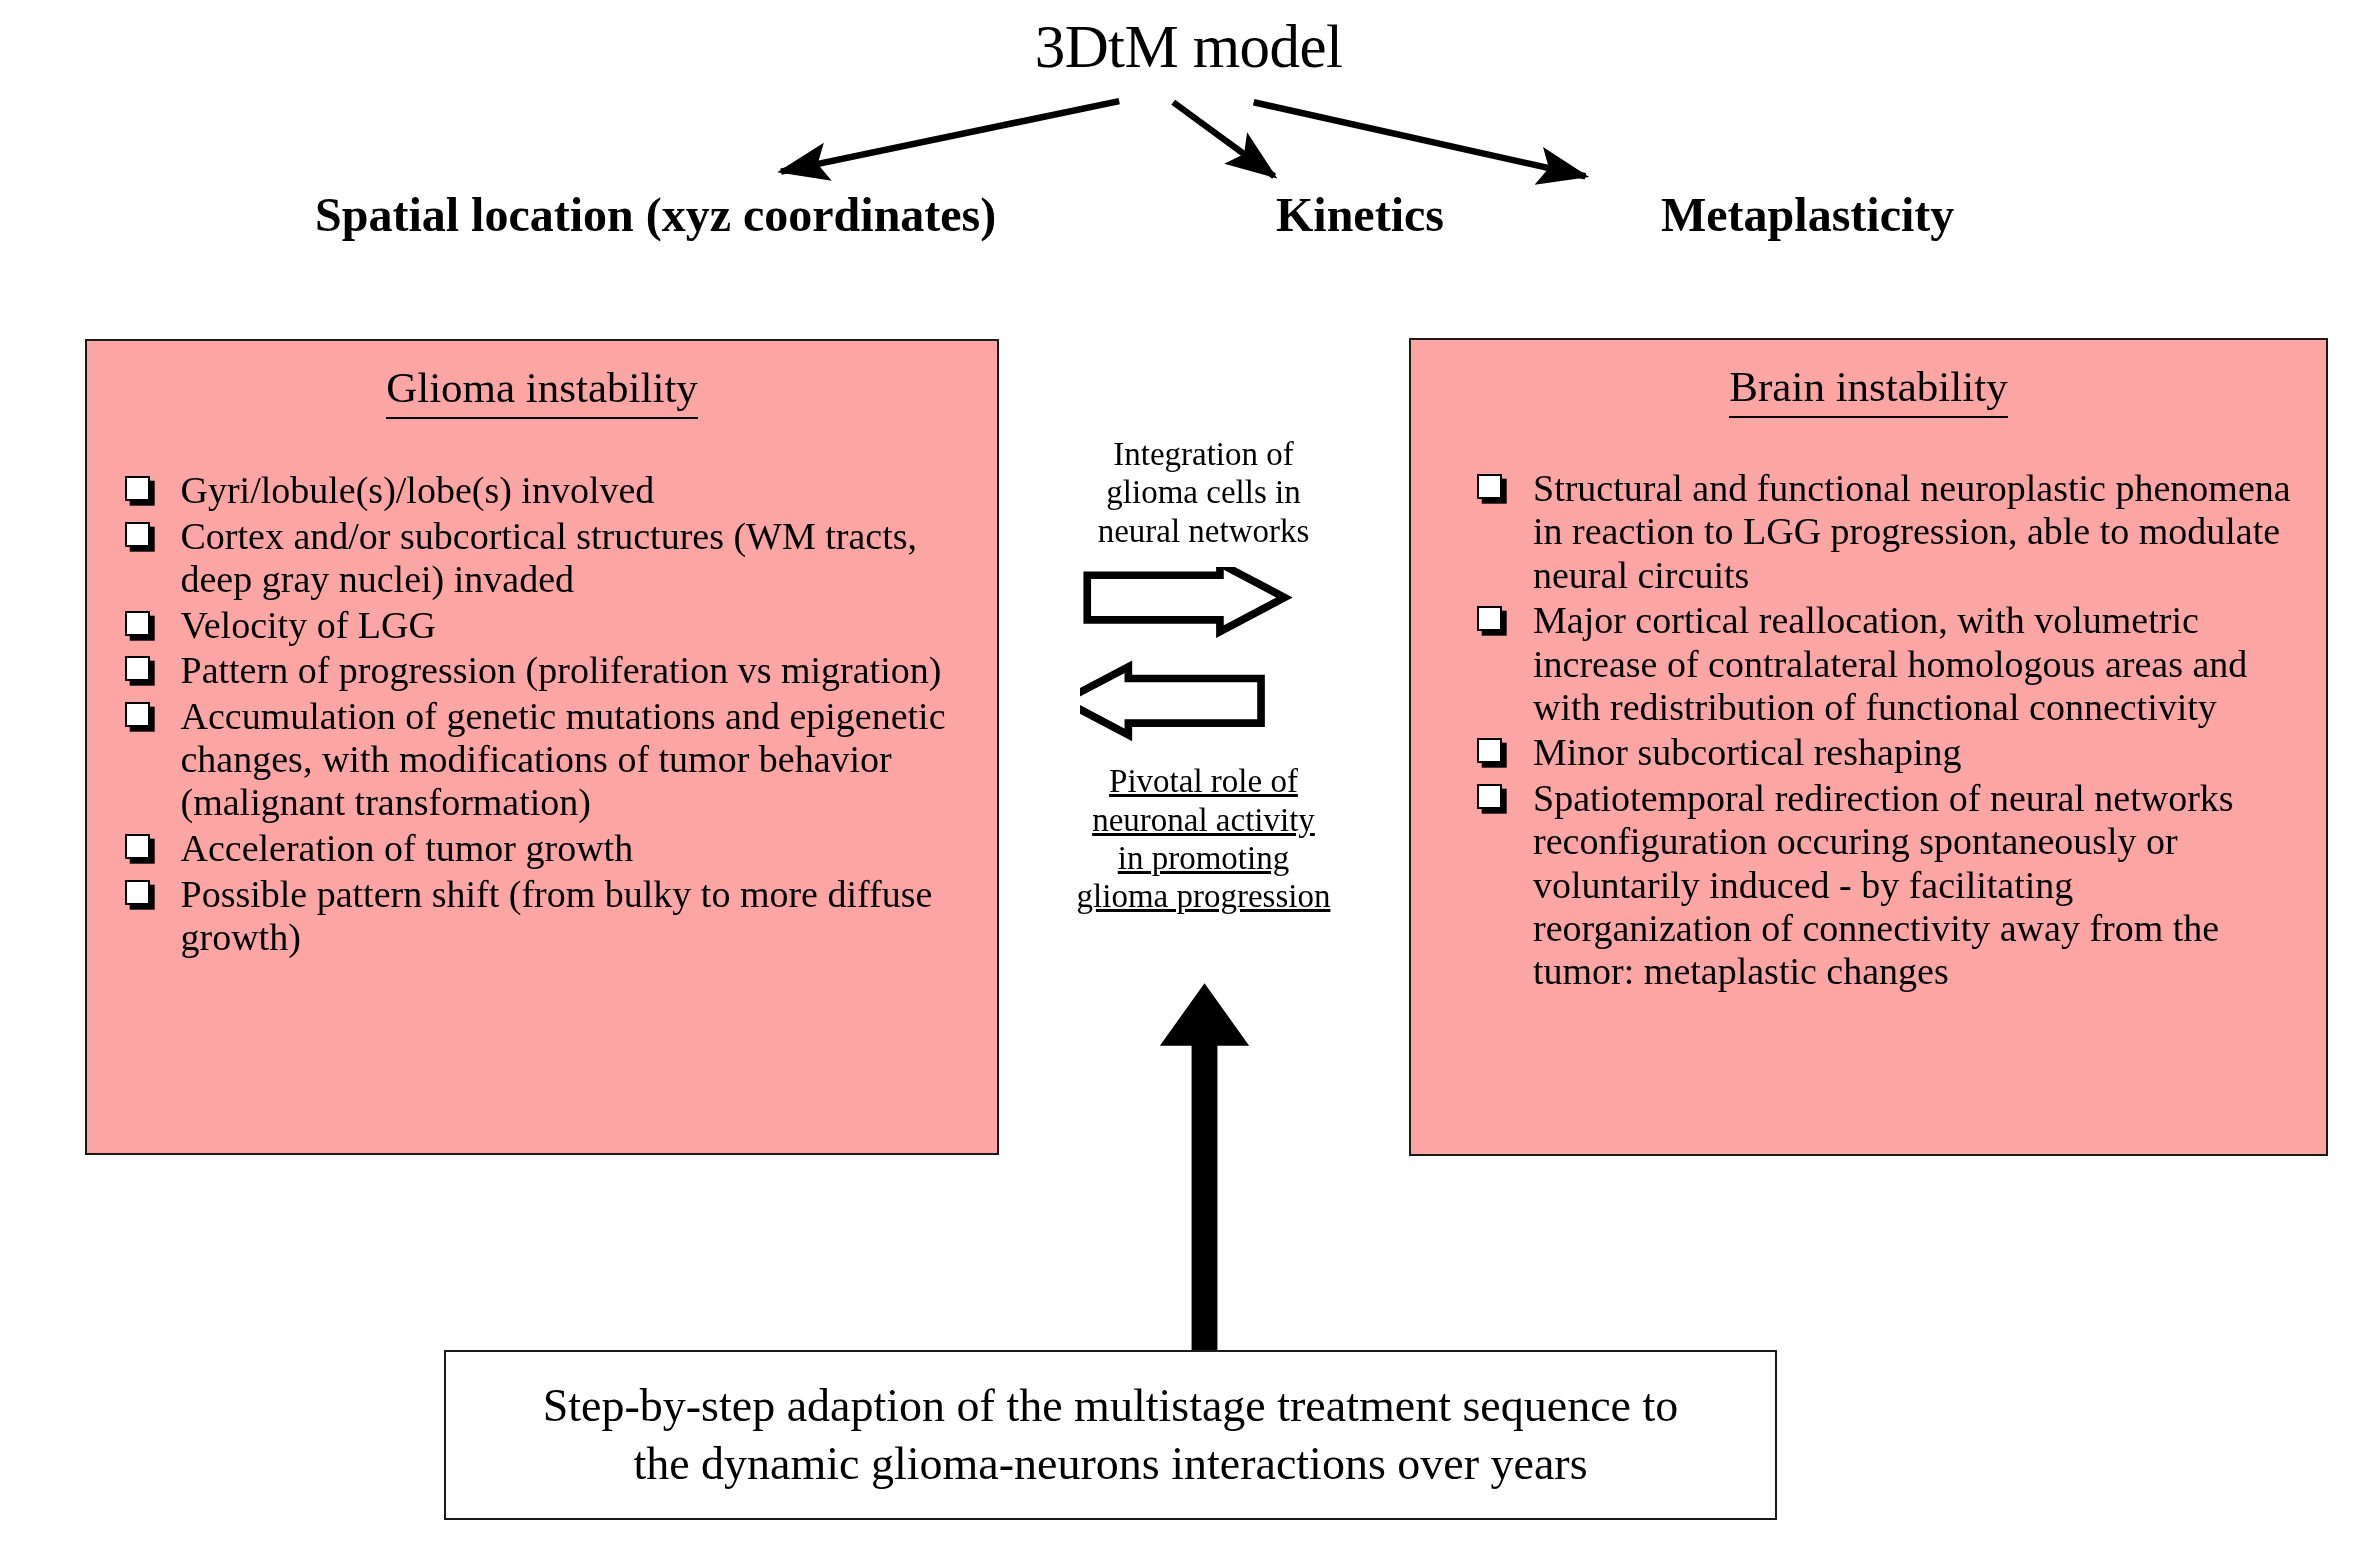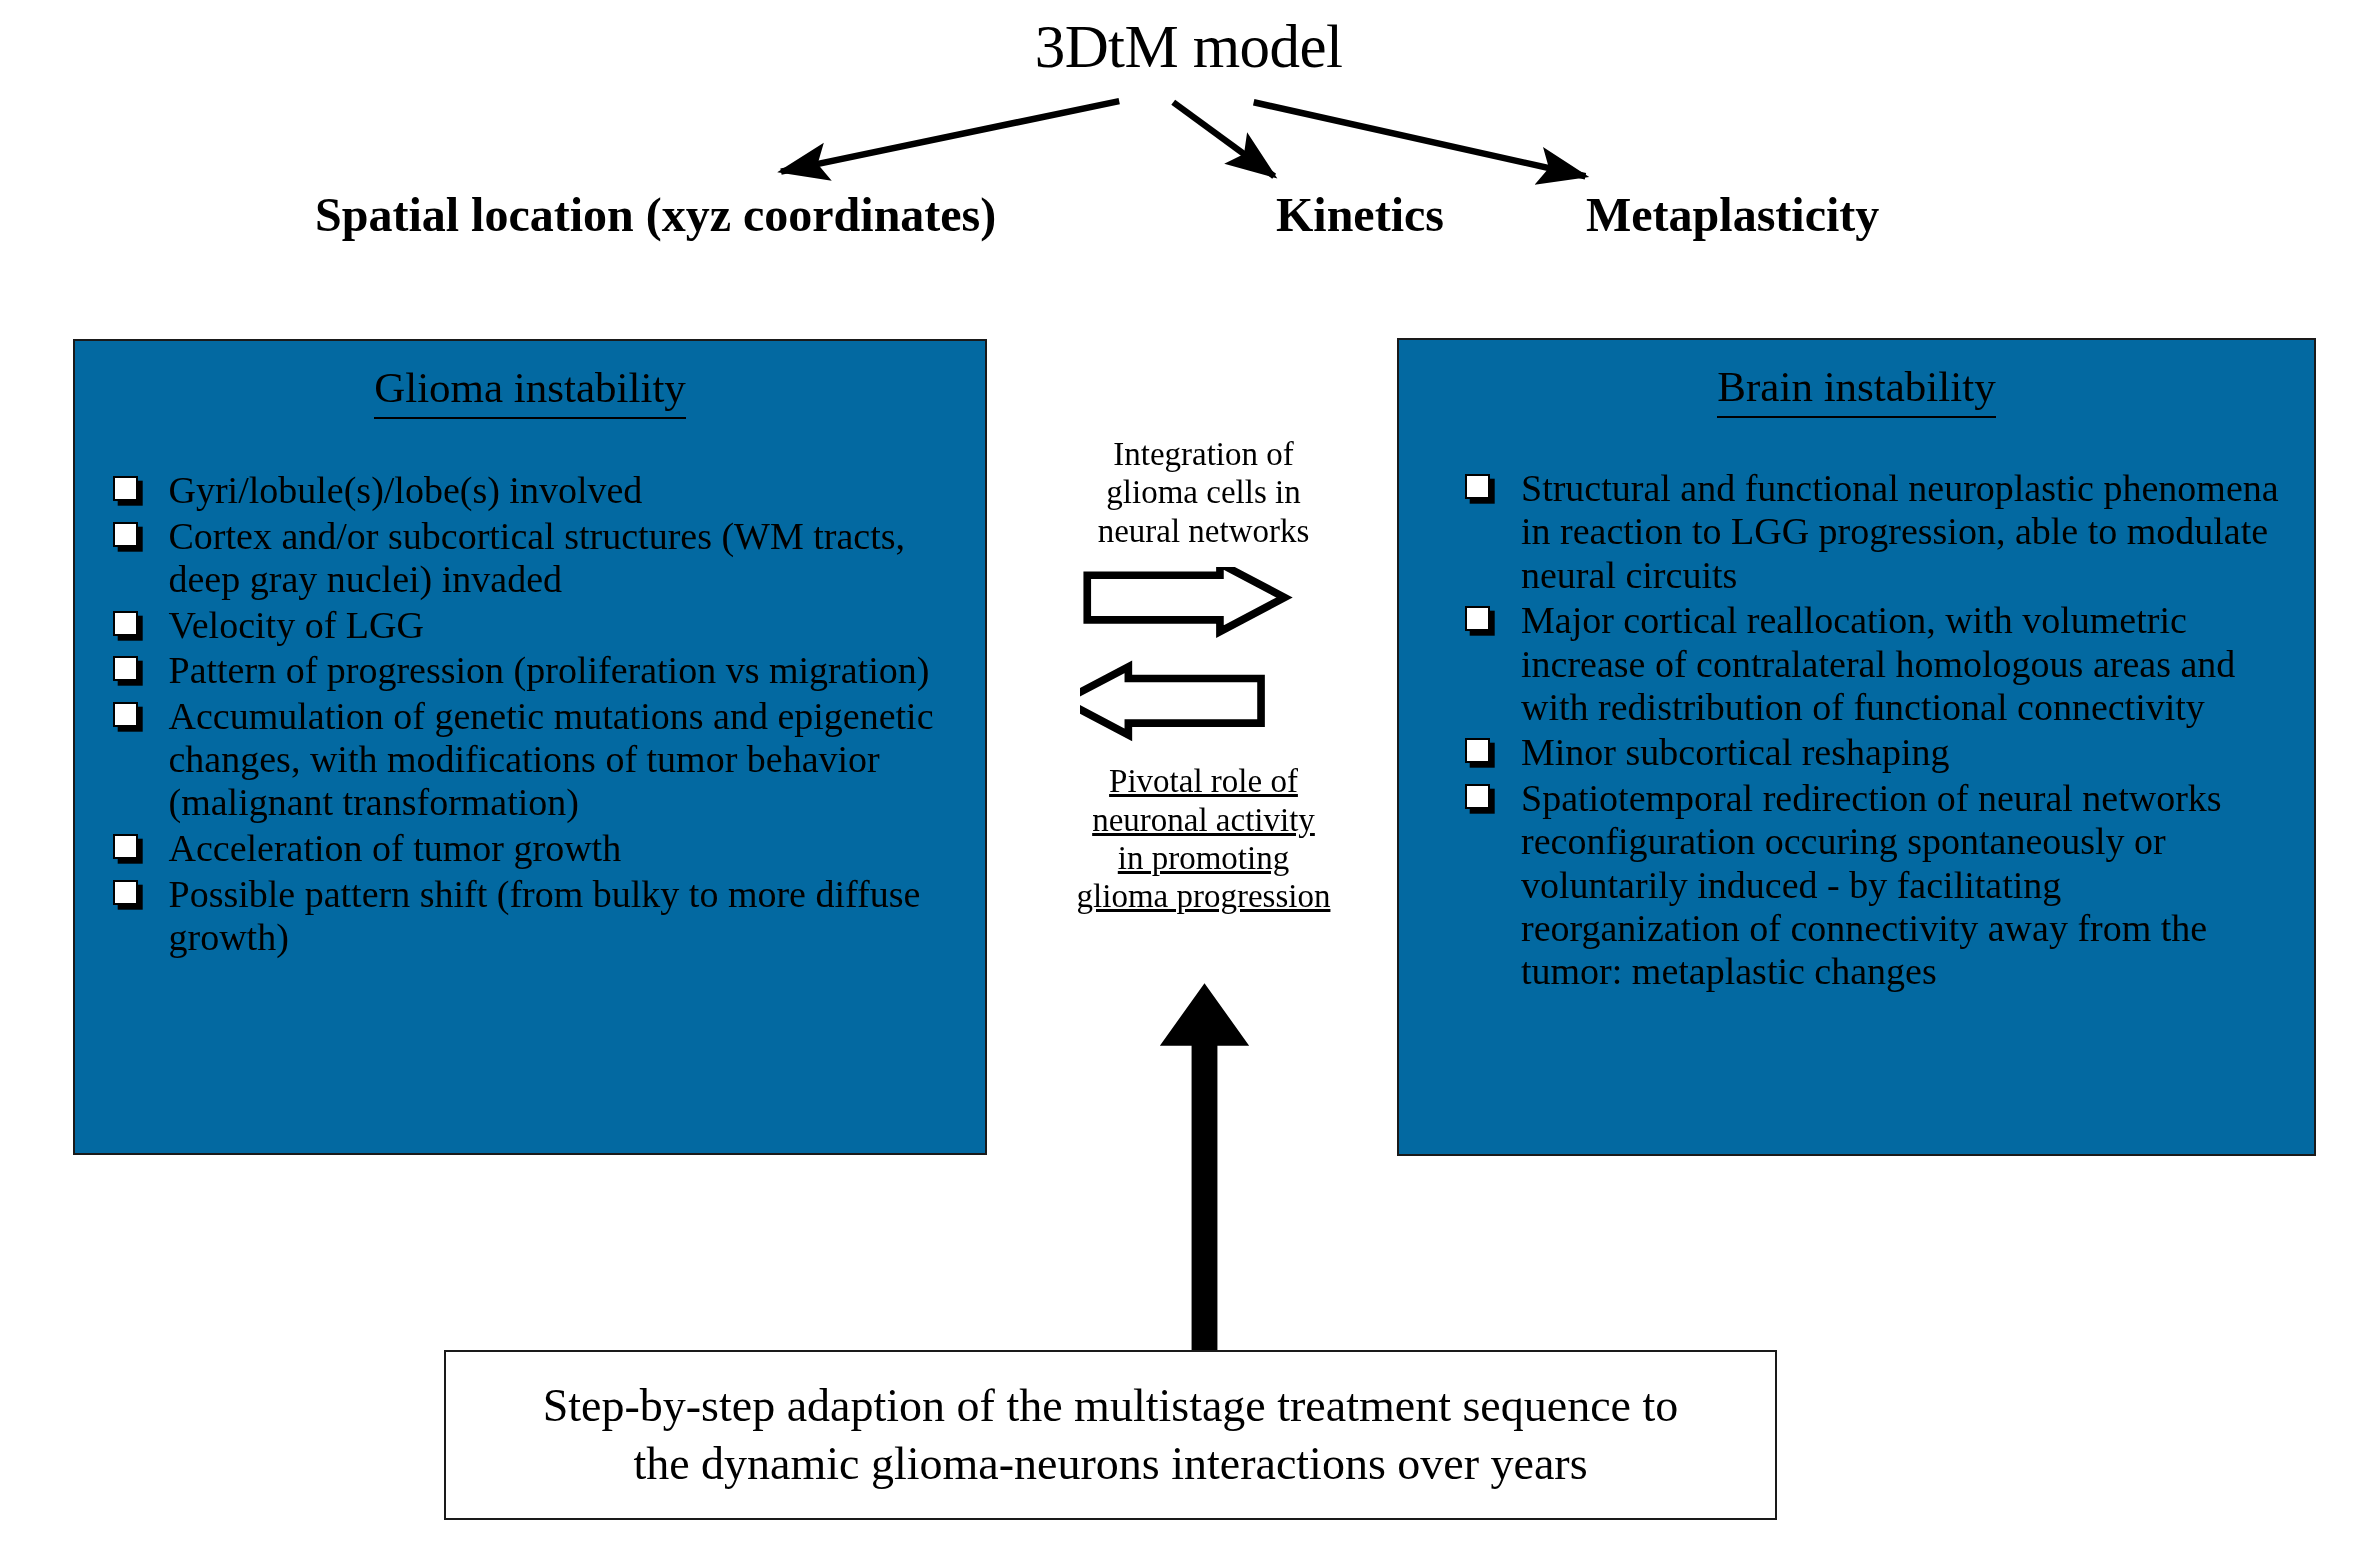--- a/index.html
+++ b/index.html
@@ -43,28 +43,29 @@
   
   .branch-label {
     position: absolute;
     font-weight: bold;
     font-size: 48px;
     white-space: nowrap;
     line-height: 1;
   }
   #branch-label-0 { left: 315px;  top: 191px; }
   #branch-label-1 { left: 1276px; top: 191px; }
-  #branch-label-2 { left: 1586px; top: 191px; }
+  #branch-label-2 { left: 1661px; top: 191px; }
 
   
   .panel {
     position: absolute;
     border: 2.9px solid #1a1a1a;
-    background: #0369a1;
+    background: #fca5a5;
     box-sizing: border-box;
+    margin-left: 12px;
   }
   #panel-glioma { left: 73px;  top: 339px; width: 914px; height: 816px; }
   #panel-brain  { left: 1397px; top: 338px; width: 919px; height: 818px; }
 
   .panel-title {
     text-align: center;
     font-size: 43px;
     line-height: 1;
     margin-top: 25px;
     margin-bottom: 0;

